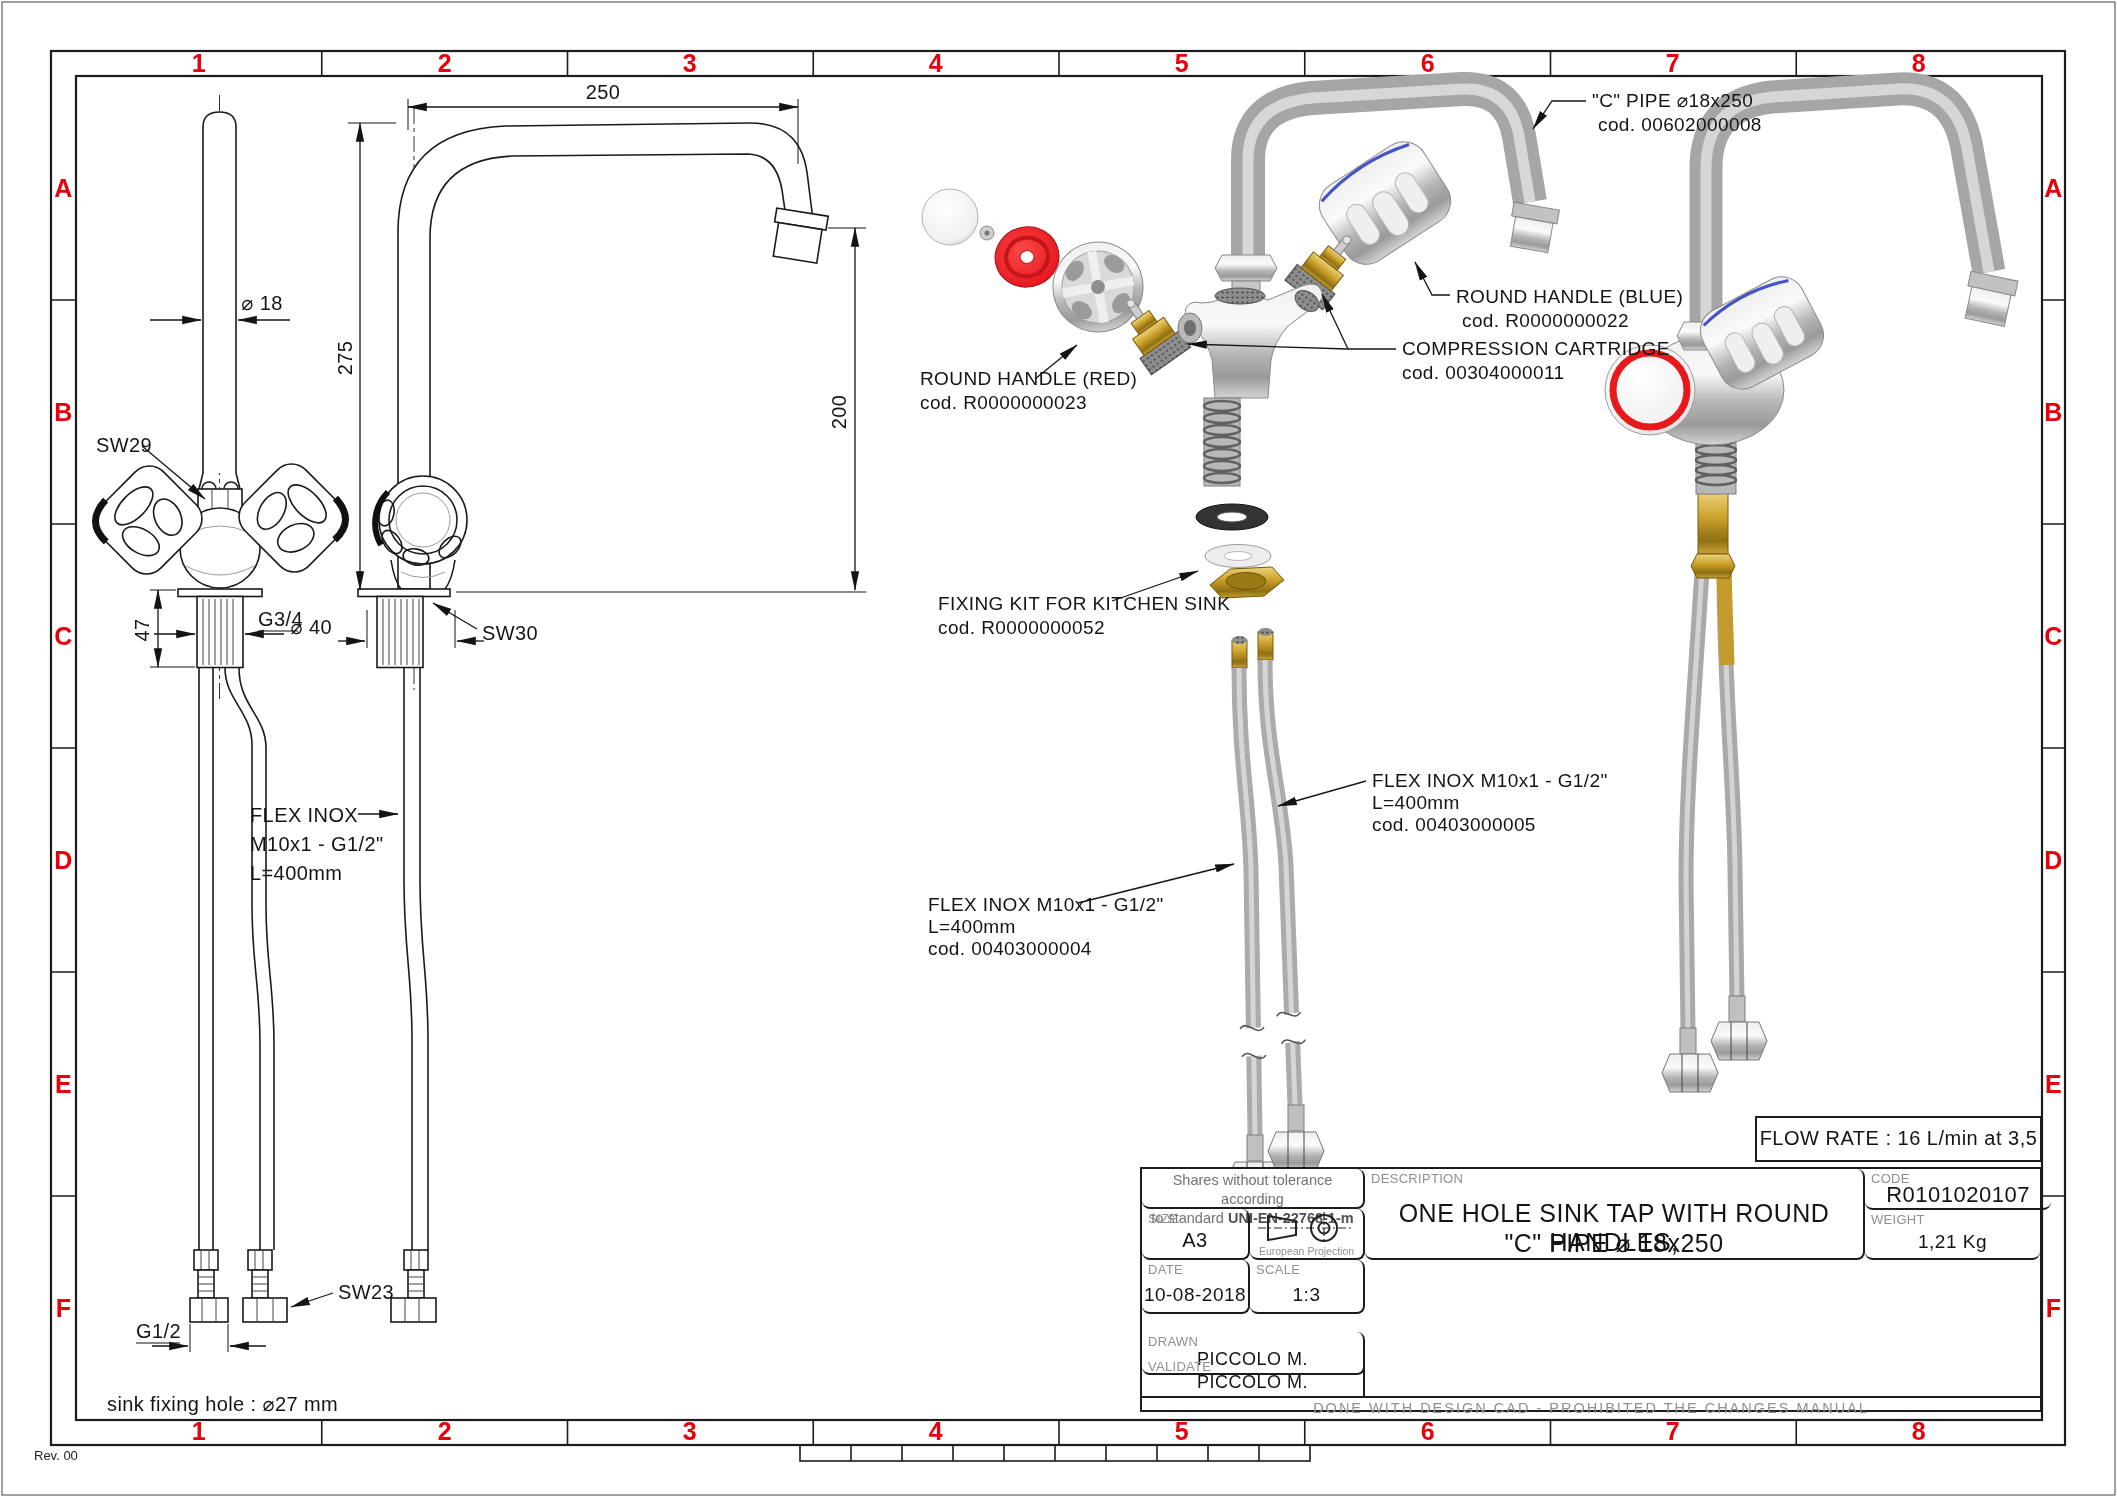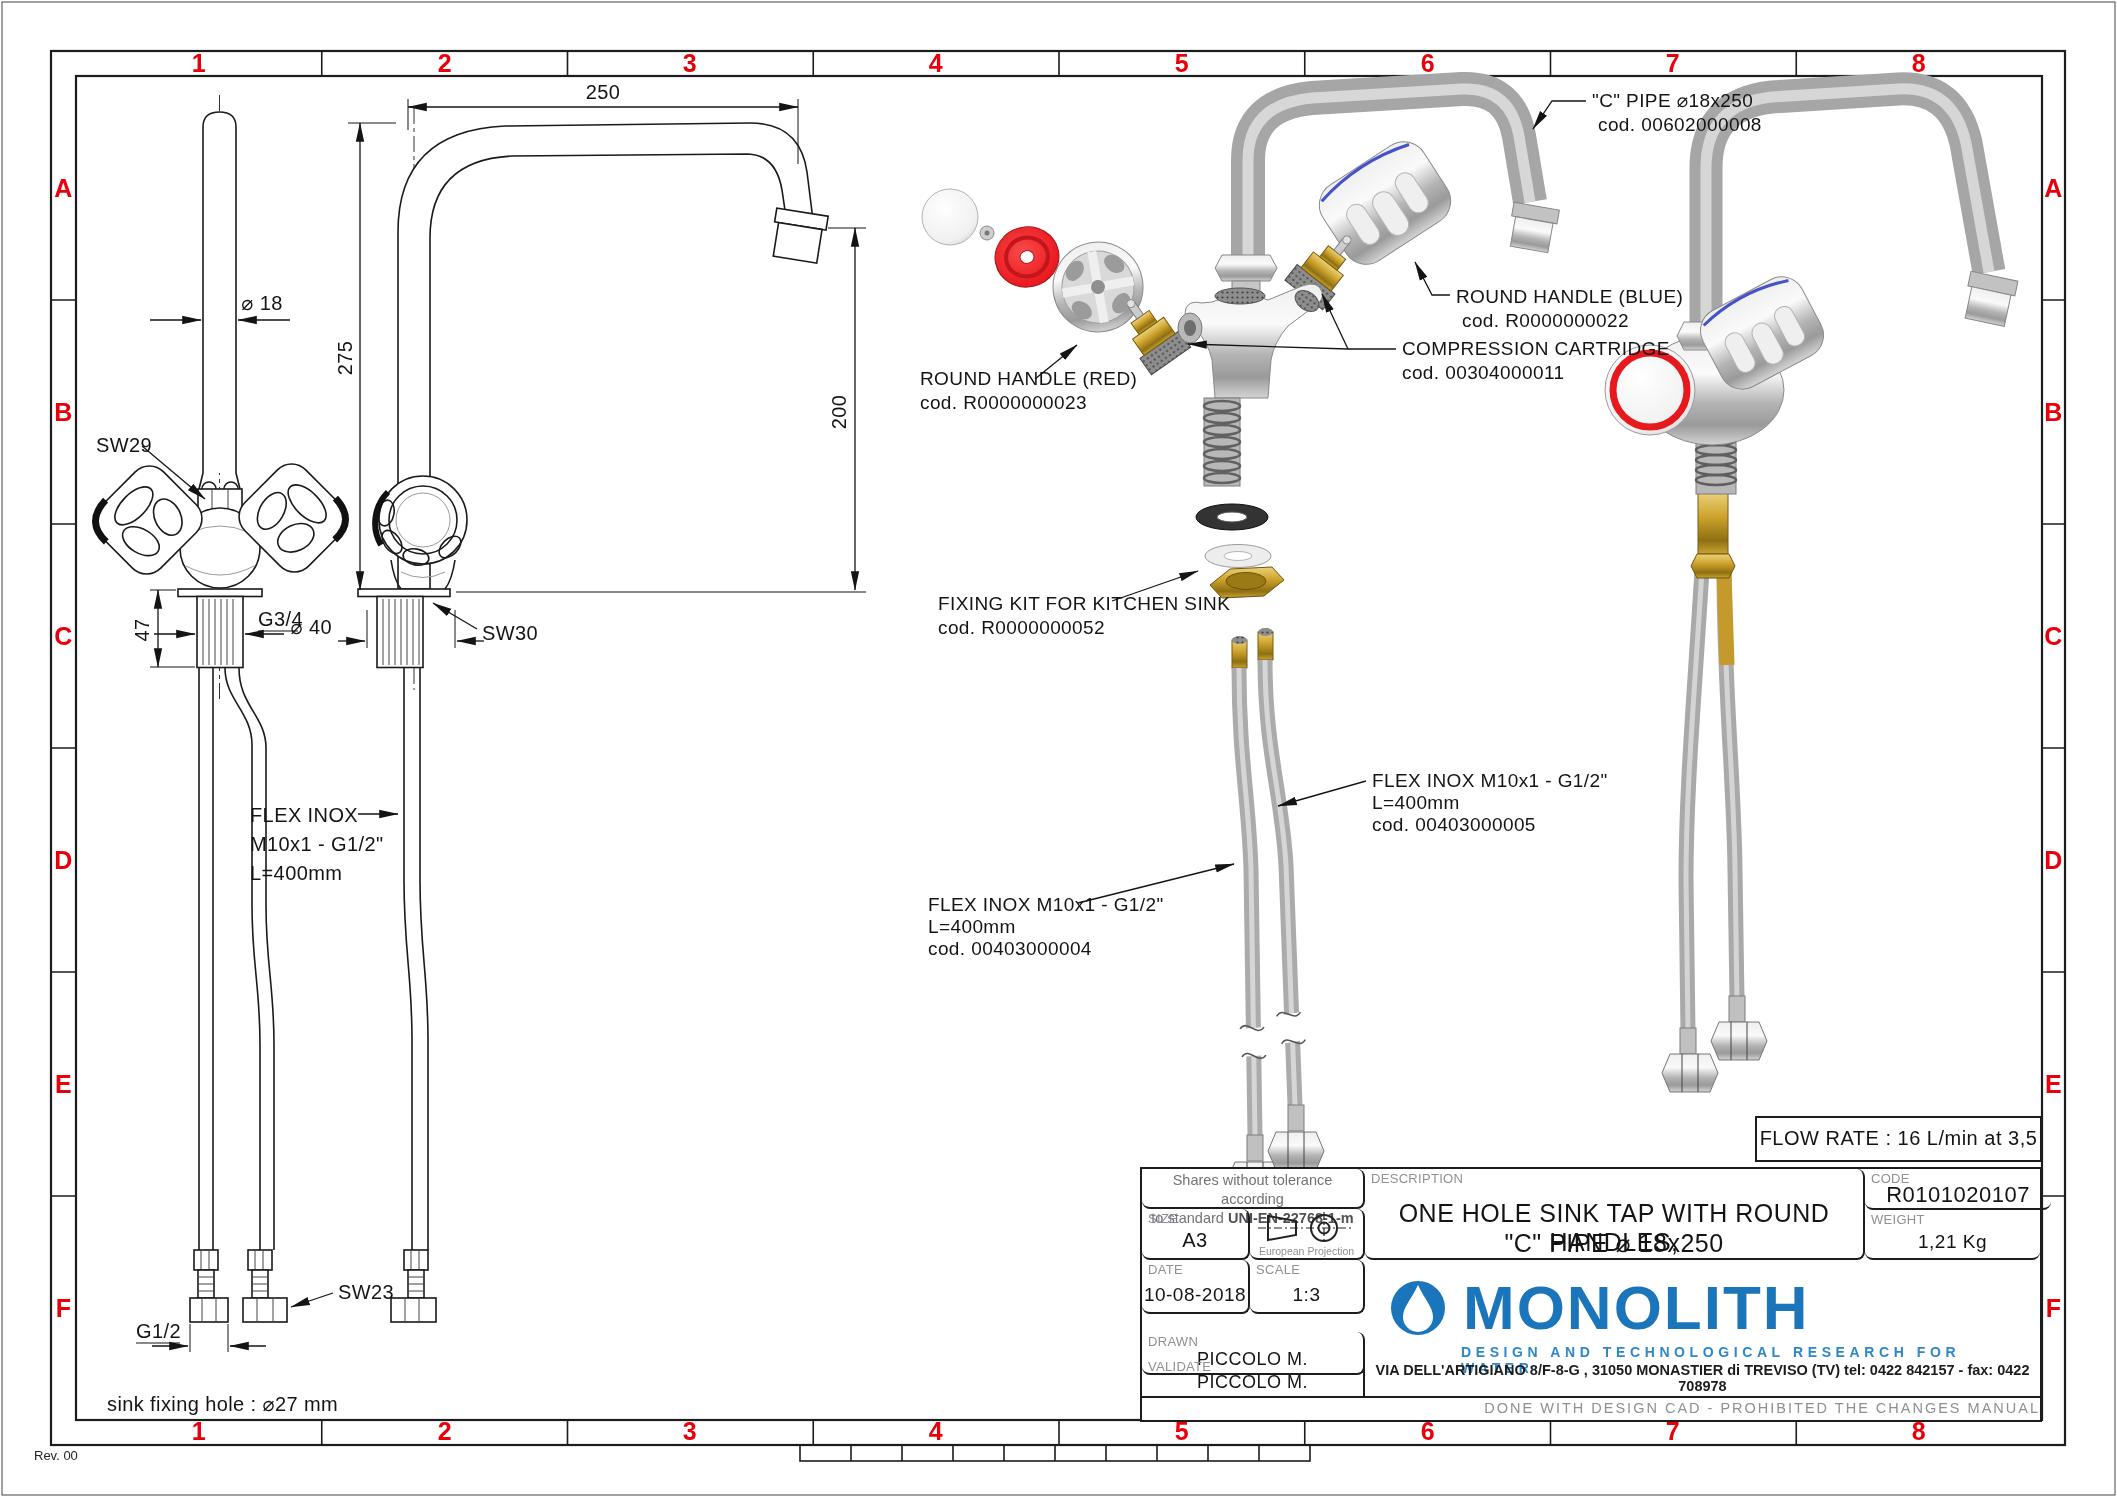--- a/index.html
+++ b/index.html
@@ -27,22 +27,22 @@
   .br{border-right:2px solid #1c1c1c;} .bb{border-bottom:2px solid #1c1c1c;border-radius:8px;}
   .lbl{position:absolute;top:2px;left:6px;font-size:13px;color:#8d9094;letter-spacing:.3px;}
   .val{position:absolute;left:0;right:0;text-align:center;color:#141414;letter-spacing:.5px;}
   .tolbox{font-size:14.5px;color:#6f7377;text-align:center;line-height:19px;padding-top:2px;}
   .tolstd{font-weight:bold;color:#4d5156;}
   .desc1{top:30px;font-size:25px;} .desc2{top:60px;font-size:25px;}
   .brandrow{position:absolute;left:24px;top:18px;display:flex;align-items:center;}
   .brandword{font-size:62px;font-weight:800;color:#1b75bb;letter-spacing:2px;margin-left:16px;line-height:60px;}
   .tagline{position:absolute;left:96px;top:84px;font-size:14px;font-weight:bold;color:#2f87c8;letter-spacing:4.6px;}
   .address{position:absolute;left:0;right:0;bottom:2px;text-align:center;font-size:14.5px;font-weight:600;color:#1c1c1c;}
-  .footer{position:absolute;left:1140px;top:1396px;width:902px;height:26px;border:2px solid #1c1c1c;
-          box-sizing:border-box;text-align:right;font-size:14.5px;color:#8d9094;letter-spacing:2px;line-height:21px;background:#fff;}
+  .footer{position:absolute;left:1140px;top:1396px;width:902px;height:16px;border:2px solid #1c1c1c;
+          box-sizing:border-box;text-align:center;font-size:14.5px;color:#8d9094;letter-spacing:2px;line-height:21px;background:#fff;}
   .flowbox{position:absolute;left:1755px;top:1116px;width:287px;height:46px;border:2px solid #1c1c1c;
            box-sizing:border-box;text-align:center;line-height:41px;font-size:20px;letter-spacing:.5px;background:#fff;}
   .rev{position:absolute;left:34px;top:1448px;font-size:13px;color:#222;}
   .projcap{position:absolute;bottom:1px;left:0;right:0;text-align:center;font-size:10.5px;color:#8d9094;}
 </style>
 </head>
 <body>
 
 <div class="sheet">
 
@@ -485,31 +485,20 @@
     <div class="val desc2">"C" PIPE ⌀ 18x250</div>
   </div>
   <div class="cell bb" style="left:723px;top:0;width:186px;height:41px;">
     <span class="lbl">CODE</span>
     <div class="val" style="top:13px;font-size:22px;">R0101020107</div>
   </div>
   <div class="cell bb" style="left:723px;top:41px;width:175px;height:50px;">
     <span class="lbl">WEIGHT</span>
     <div class="val" style="top:21px;font-size:19px;">1,21 Kg</div>
   </div>
-  <div class="cell" style="left:223px;top:91px;width:675px;height:136px;">
-    <div class="brandrow">
-      <svg width="58" height="58" viewBox="0 0 58 58">
-        <circle cx="29" cy="29" r="27" fill="#1b75bb"></circle>
-        <path d="M29,6 C22,21 14,28 14,38 a15,15 0 0 0 30,0 C44,28 36,21 29,6 Z" fill="#fff"></path>
-      </svg>
-      <span class="brandword">MONOLITH</span>
-    </div>
-    <div class="tagline">DESIGN AND TECHNOLOGICAL RESEARCH FOR WATER</div>
-    <div class="address">VIA DELL'ARTIGIANO 8/F-8-G , 31050 MONASTIER di TREVISO (TV) tel: 0422 842157 - fax: 0422 708978</div>
-  </div>
 </div>
 
 <div class="footer">
   <span>DONE WITH DESIGN CAD - PROHIBITED THE CHANGES MANUAL</span>
 </div>
 
 <div class="rev">Rev. 00</div>
 
 </div>
 

